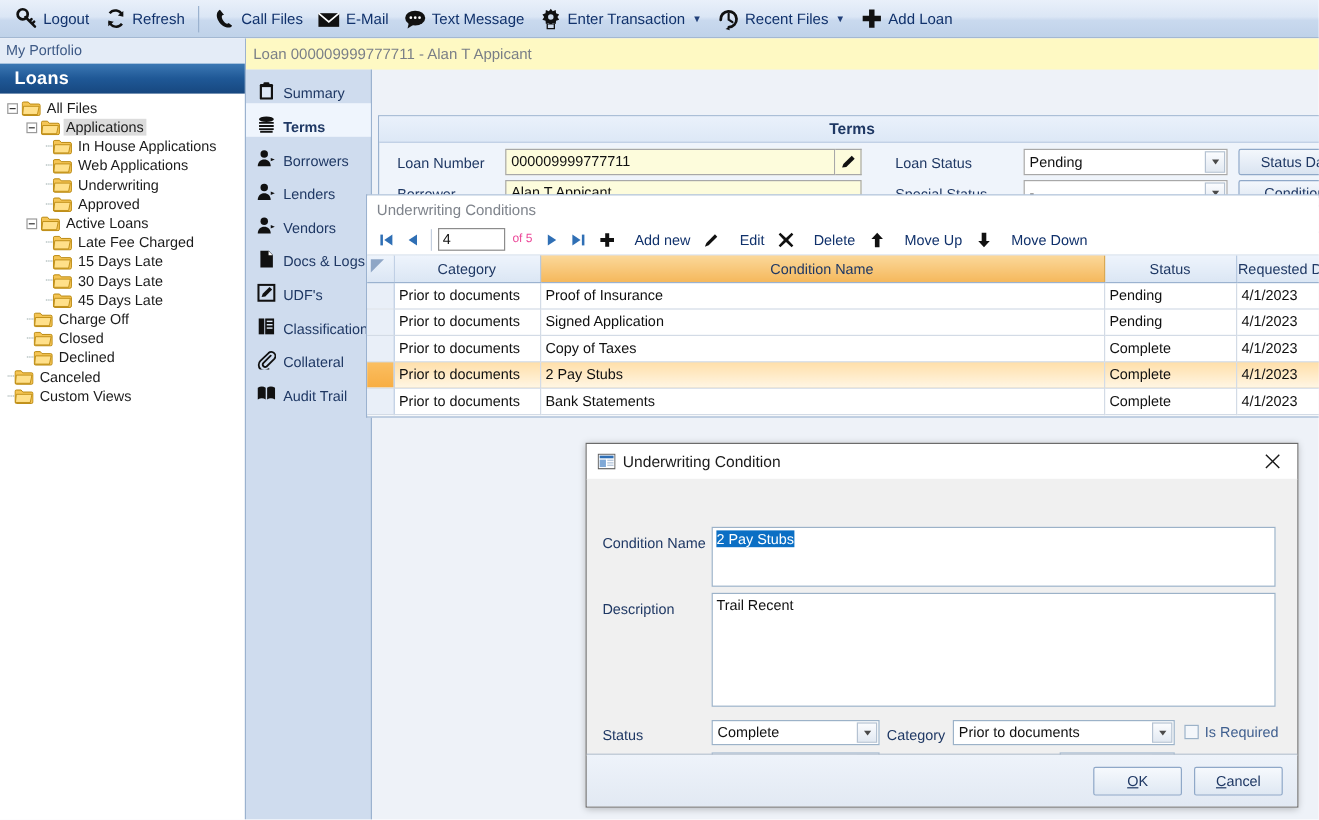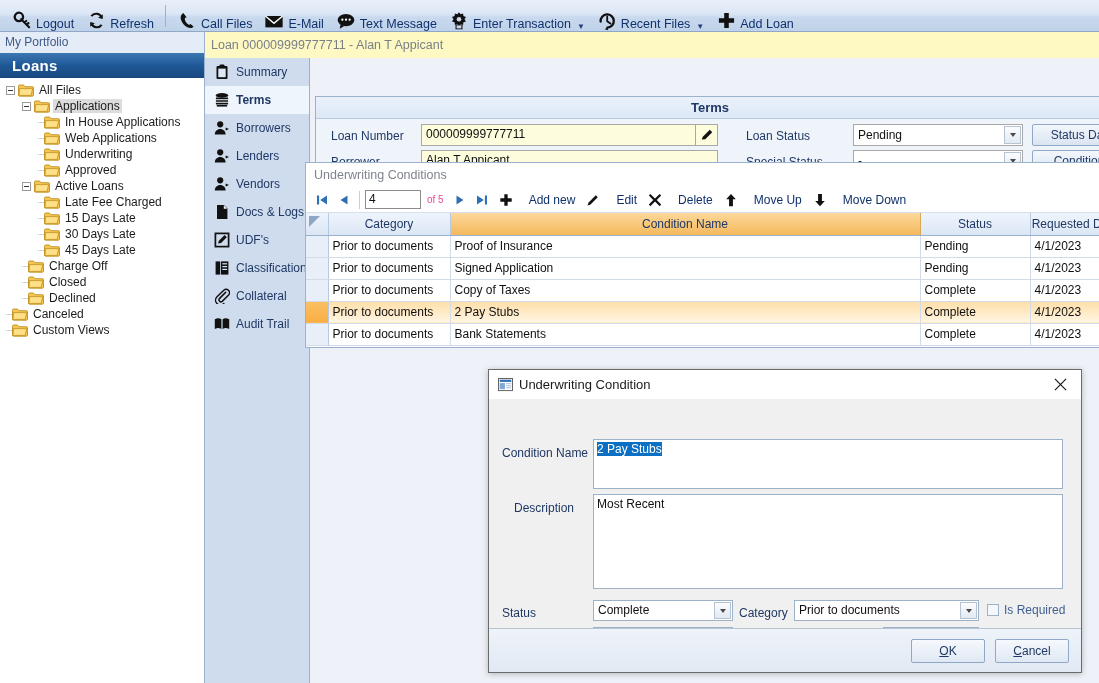--- a/index.html
+++ b/index.html
@@ -14,21 +14,21 @@
   }
   #app { position: relative; width: 1099px; height: 683px; overflow: hidden; }
 
   
   .toolbar {
     position: absolute; left: 0; top: 0; width: 1099px; height: 32px;
     background: linear-gradient(to bottom, #e9f0fa 0%, #dbe6f5 45%, #c9d9ee 55%, #bfd2e9 100%);
     border-bottom: 1px solid #8fa8c8;
     display: flex; align-items: center; padding-left: 6px;
   }
-  .tb-item { display: flex; align-items: flex-end; height: 30px; padding: 0 6px; cursor: default; }
+  .tb-item { display: flex; align-items: center; height: 30px; padding: 0 6px; cursor: default; }
   .tb-label { font-size: 12.5px; color: #10316b; margin-left: 4px; white-space: nowrap; }
   .tb-sep { width: 1px; height: 22px; background: #9bb2cf; margin: 0 5px; }
   .tb-caret { margin-left: 6px; font-size: 8px; color: #22407a; }
   .ico { display: inline-flex; align-items: center; justify-content: center; width: 20px; height: 20px; color: #111; }
   .ico svg { display: block; }
 
   
   .portfolio {
     position: absolute; left: 0; top: 32px; width: 205px; height: 651px;
     background: #ffffff; border-right: 1px solid #9bb2cf;
@@ -64,21 +64,21 @@
     line-height: 26px; padding-left: 6px; color: #7a7f87; font-size: 12.5px;
     background: #fef9c3;
   }
 
   
   .vtabs {
     position: absolute; left: 0; top: 26px; width: 105px; height: 625px;
     background: #cfdcee; border-right: 1px solid #9bb2cf;
   }
   .vtab {
-    height: 28px; display: flex; align-items: center; padding-left: 8px;
+    height: 28px; display: flex; align-items: flex-end; padding-left: 8px;
     color: #1f3864; font-size: 12px; white-space: nowrap; cursor: default;
     border-bottom: 1px solid transparent;
   }
   .vtab .ico { width: 18px; height: 18px; margin-right: 5px; color: #111; }
   .vtab.active { background: #eff5fd; font-weight: bold; }
 
   
   .terms-panel {
     position: absolute; left: 110px; top: 64px; width: 790px; height: 98px;
     background: #eff4fb; border: 1px solid #9bb2cf;
@@ -737,22 +737,22 @@
           </svg>
       </div>
     </div>
 
     <div class="modal-body">
       <div class="dlabel" style="left:13px; top:46px;">Condition Name</div>
       <div class="dinput" style="left:104px; top:39px; width:470px; height:50px;">
         <span class="sel-text">2 Pay Stubs</span>
       </div>
 
-      <div class="dlabel" style="left:25px; top:101px;">Description</div>
-      <div class="dinput" style="left:104px; top:94px; width:470px; height:95px;">Most Recent</div>
+      <div class="dlabel" style="left:13px; top:101px;">Description</div>
+      <div class="dinput" style="left:104px; top:94px; width:470px; height:95px;">Trail Recent</div>
 
       <div class="dlabel" style="left:13px; top:206px;">Status</div>
       <div class="dcombo" style="left:104px; top:200px; width:140px;">
         <span>Complete</span>
         <span class="arrow">
             <i></i>
           </span>
       </div>
 
       <div class="dlabel" style="left:250px; top:206px;">Category</div>

